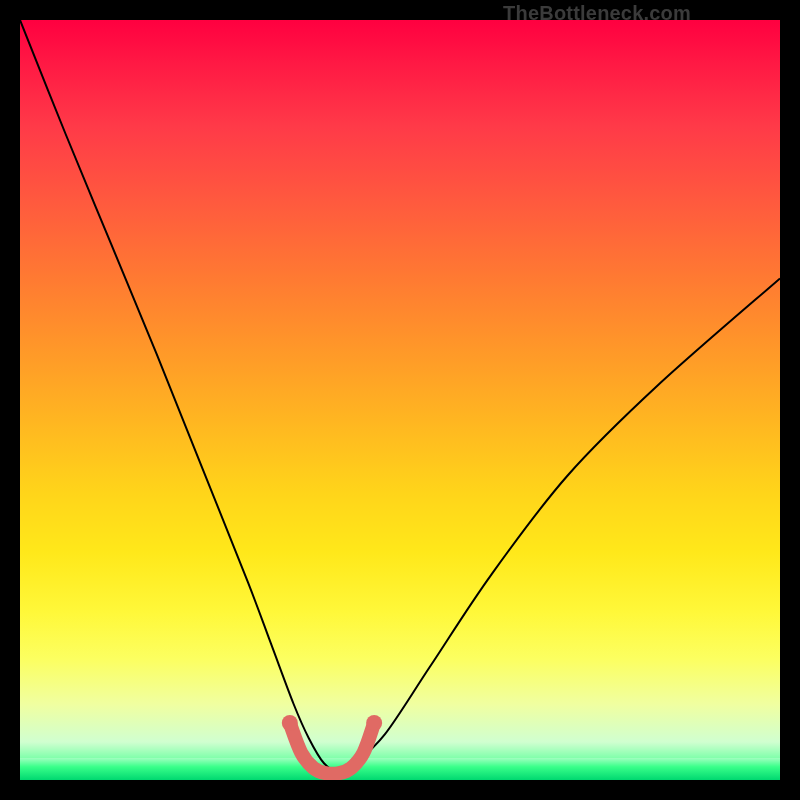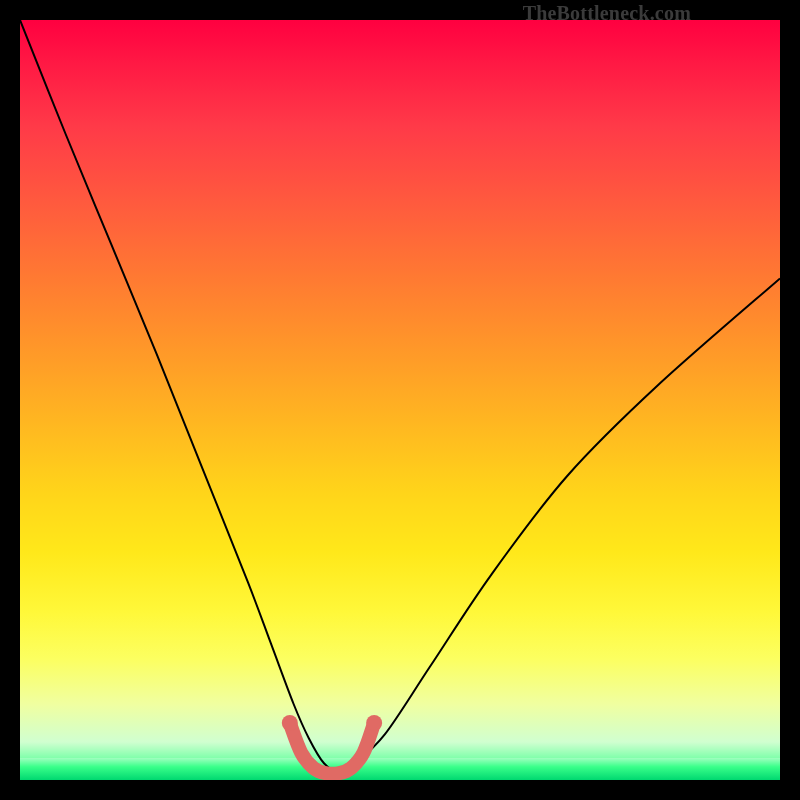--- a/index.html
+++ b/index.html
@@ -11,21 +11,20 @@
     font-family: Arial, Helvetica, sans-serif;
     overflow: hidden;
   }
   .frame {
     position: absolute;
     left: 0;
     top: 0;
     width: 697px;
     height: 800px;
     background: #000;
-    font-family: Liberation Serif, serif;
   }
   .plot {
     position: absolute;
     left: 20px;
     top: 20px;
     width: 760px;
     height: 760px;
     overflow: hidden;
   }
   .gradient {

